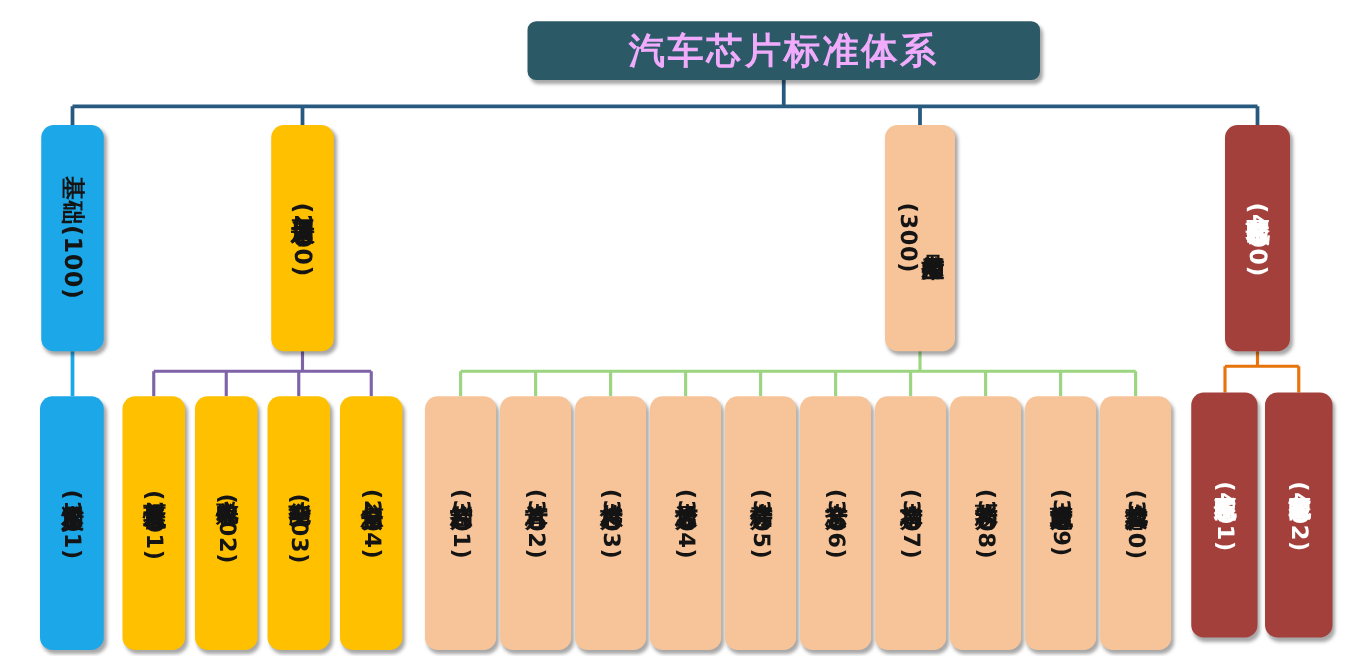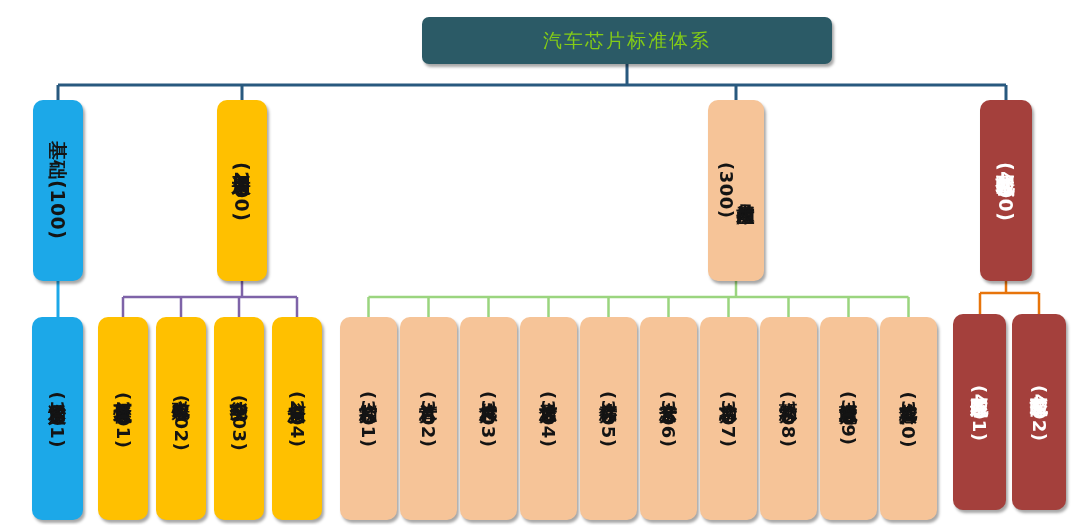--- a/index.html
+++ b/index.html
@@ -8,21 +8,21 @@
   svg.wires { position:absolute; left:0; top:0; width:1080px; height:525px; }
   .node {
     position:absolute;
     border-radius:10px;
     box-shadow:2px 3px 3px rgba(0,0,0,0.35);
     display:flex; align-items:center; justify-content:center;
     box-sizing:border-box;
   }
   .root-node { border-radius:7px; }
   .root-label {
-    color:#84cc16; font-weight:400; font-size:19px; letter-spacing:2px;
+    color:#f0abfc; font-weight:700; font-size:29px; letter-spacing:2px;
     white-space:nowrap;
   }
   .vtext {
     writing-mode:vertical-rl; text-orientation:mixed;
     text-align:center; font-weight:700; color:#141414;
     font-size:18px; line-height:1.08; letter-spacing:0.5px;
   }
   .vtext span { display:block; }
   .lvl2 .vtext { font-size:19px; }
   .sideways .vtext { text-orientation:sideways; }

